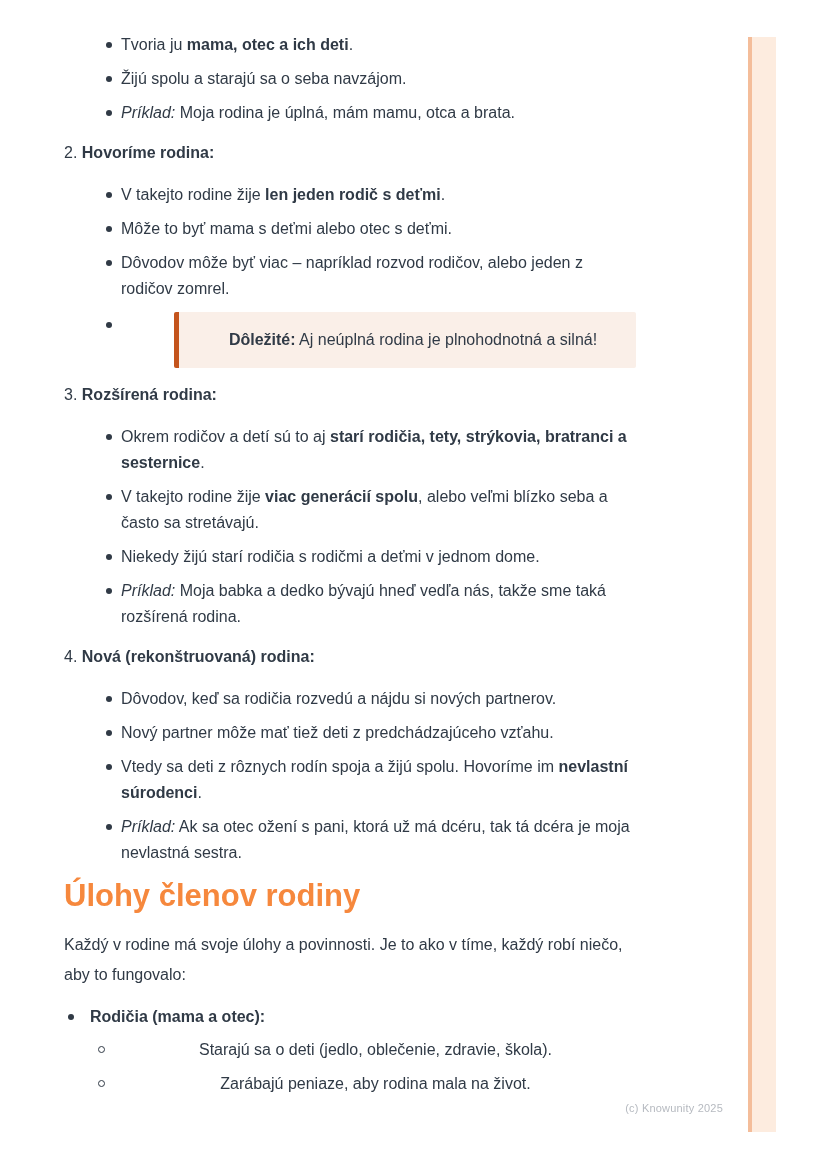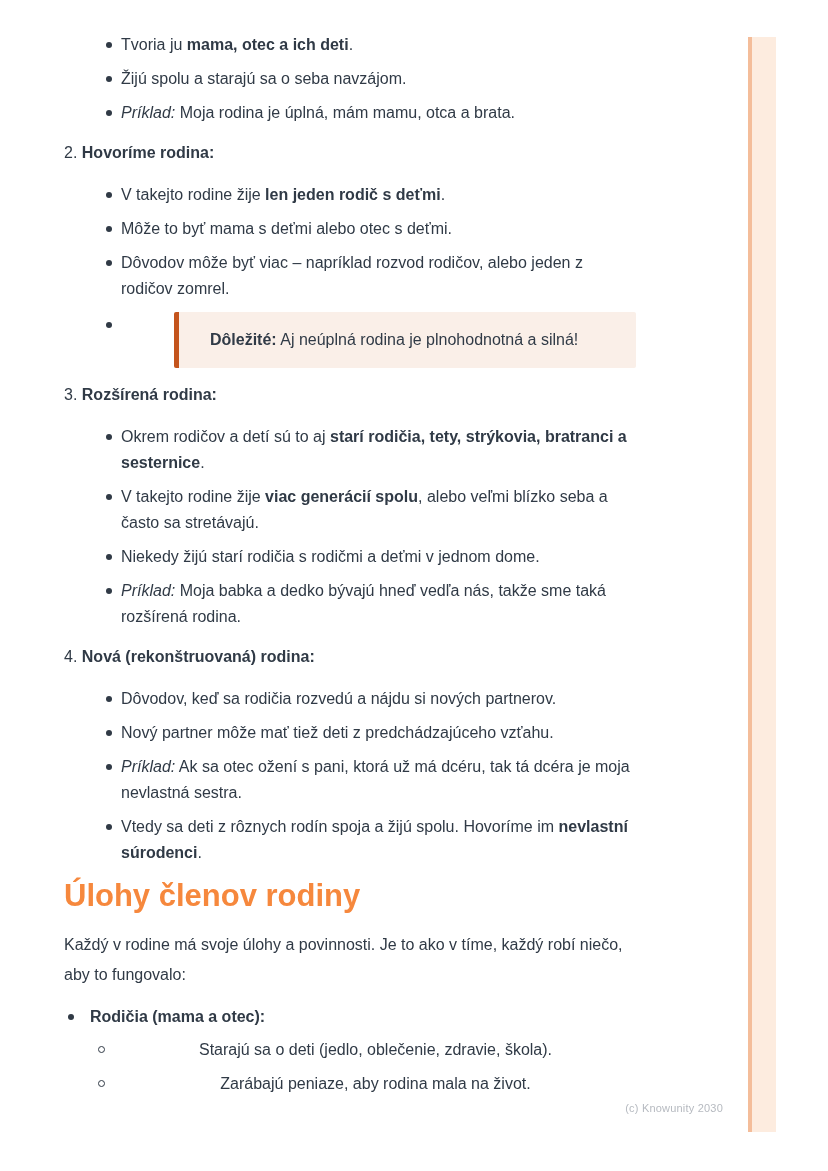--- a/index.html
+++ b/index.html
@@ -35,21 +35,21 @@
   
   .sub-circle{margin-top:7px;text-align:center;}
   .sub-circle>li{position:relative;padding-left:25px;margin-bottom:8px;}
   .sub-circle>li::before{
     content:"";position:absolute;left:8px;top:9px;width:5px;height:5px;
     border:1.5px solid var(--body-text);border-radius:50%;background:transparent;
   }
   .num-heading{margin:14px 0 16px;}
   .seg-b{font-weight:700;}
   .seg-i{font-style:italic;}
-  .callout-li{margin-top:10px;margin-bottom:8px;}
+  .callout-li{margin-top:10px;margin-bottom:8px;text-align:center;}
   .callout{
     margin-left:53px;background:var(--callout-bg);
     border-left:5px solid var(--callout-border);
     padding:15px 20px 15px 31px;border-radius:2px;
   }
   .section-title{
     margin:14px 0 18px;color:var(--heading-accent);
     font-size:31px;line-height:32px;font-weight:700;
   }
   .para{margin-bottom:14px;line-height:30px;}
@@ -96,35 +96,35 @@
       <li><span>V takejto rodine žije </span><span class="seg-b">viac generácií spolu</span><span>, alebo veľmi blízko seba a často sa stretávajú.</span></li>
       <li><span>Niekedy žijú starí rodičia s rodičmi a deťmi v jednom dome.</span></li>
       <li><span class="seg-i">Príklad:</span><span> Moja babka a dedko bývajú hneď vedľa nás, takže sme taká rozšírená rodina.</span></li>
     </ul>
 
     <p class="num-heading"><span>4. </span><span class="seg-b">Nová (rekonštruovaná) rodina:</span></p>
 
     <ul class="bullets indent-2">
       <li><span>Dôvodov, keď sa rodičia rozvedú a nájdu si nových partnerov.</span></li>
       <li><span>Nový partner môže mať tiež deti z predchádzajúceho vzťahu.</span></li>
+      <li><span>Vtedy sa deti z rôznych rodín spoja a žijú spolu. Hovoríme im </span><span class="seg-b">nevlastní súrodenci</span><span>.</span></li>
       <li><span class="seg-i">Príklad:</span><span> Ak sa otec ožení s pani, ktorá už má dcéru, tak tá dcéra je moja nevlastná sestra.</span></li>
-      <li><span>Vtedy sa deti z rôznych rodín spoja a žijú spolu. Hovoríme im </span><span class="seg-b">nevlastní súrodenci</span><span>.</span></li>
     </ul>
 
     <h2 class="section-title">Úlohy členov rodiny</h2>
 
     <p class="para">Každý v rodine má svoje úlohy a povinnosti. Je to ako v tíme, každý robí niečo, aby to fungovalo:</p>
 
     <ul class="bullets indent-1">
       <li>
         <span class="role-label"><span class="seg-b">Rodičia (mama a otec):</span></span>
         <ul class="bullets sub-circle">
           <li><span>Starajú sa o deti (jedlo, oblečenie, zdravie, škola).</span></li>
           <li><span>Zarábajú peniaze, aby rodina mala na život.</span></li>
         </ul>
       </li>
     </ul>
 
   </div>
 
-  <div class="footer">(c) Knowunity 2030</div>
+  <div class="footer">(c) Knowunity 2025</div>
 
 </div>
 
 </body></html>

